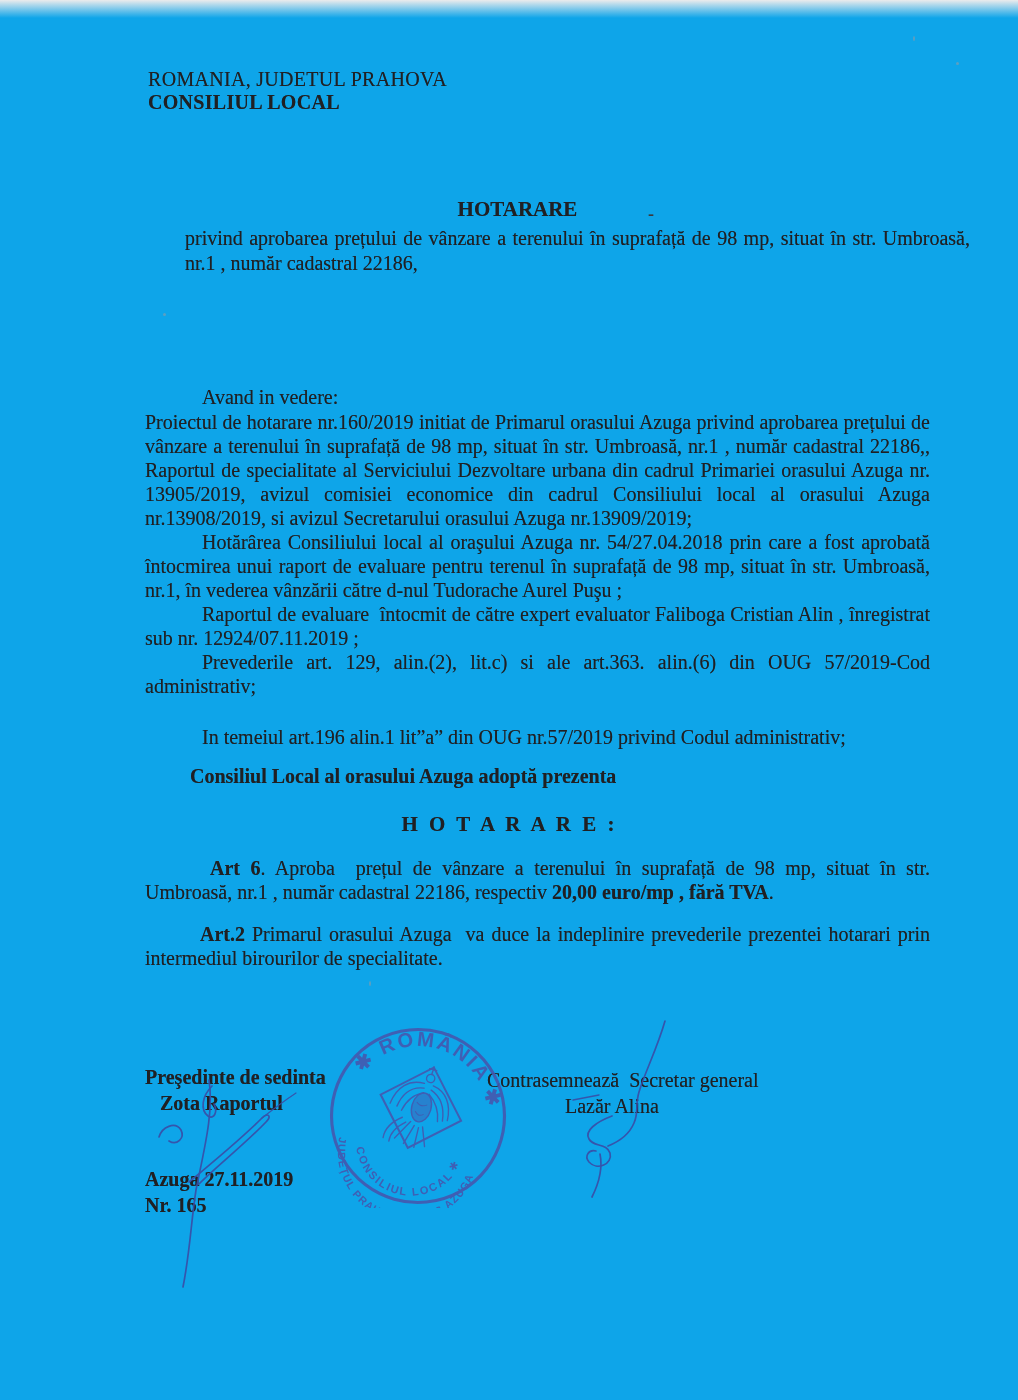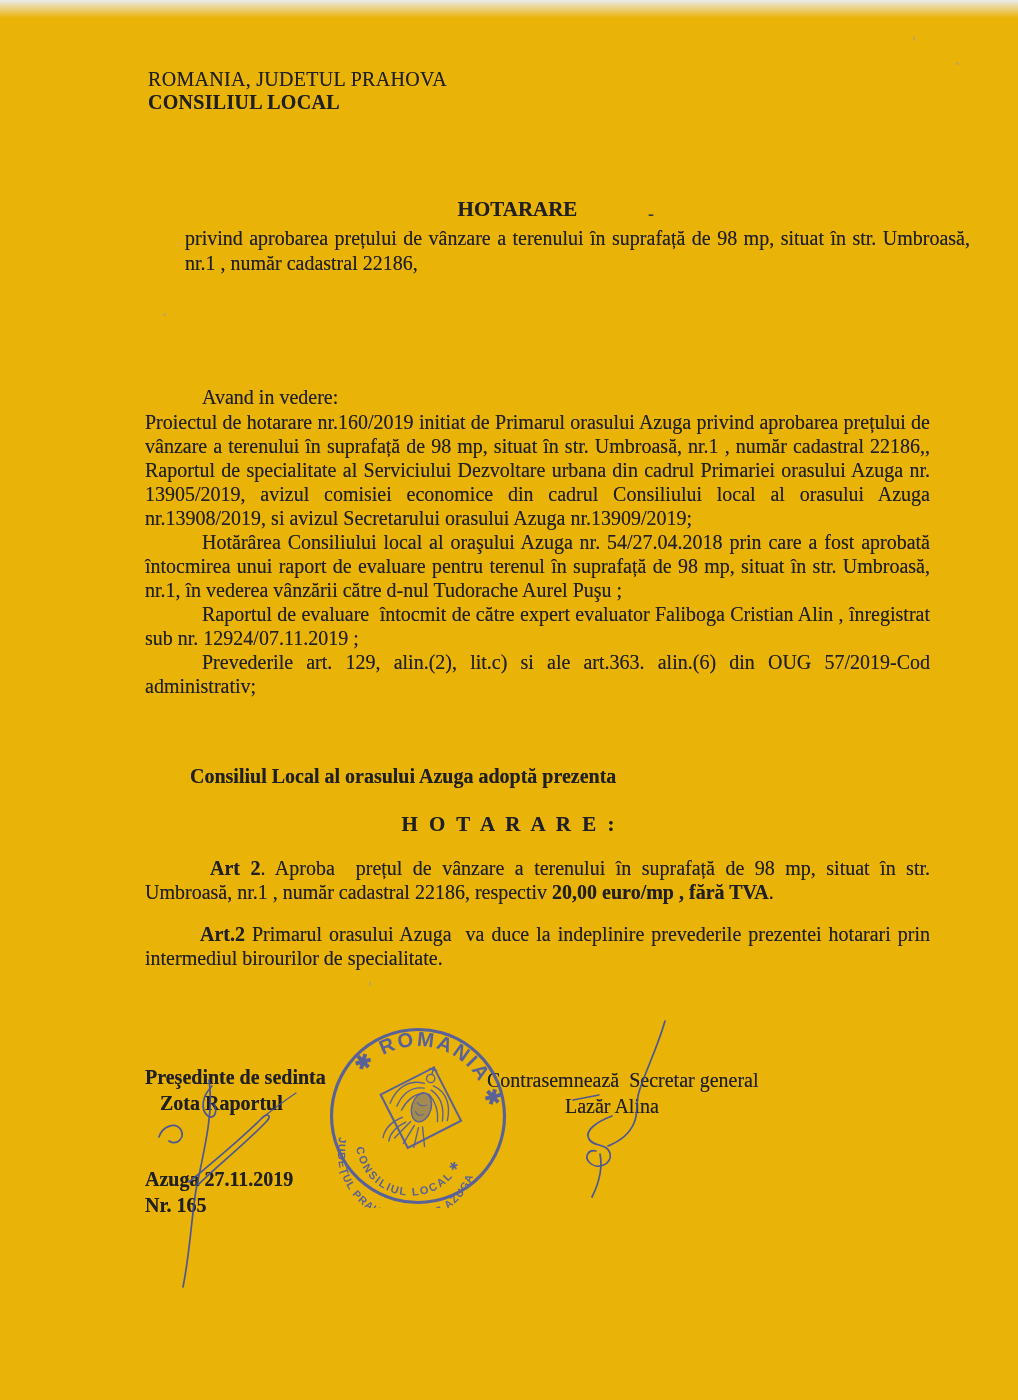--- a/index.html
+++ b/index.html
@@ -1,18 +1,18 @@
 <!DOCTYPE html>
 <html><head>
 <meta charset="utf-8">
 <style>
   html,body{margin:0;padding:0;background:#e8e8e8;}
   .page{
     position:relative;width:1018px;height:1400px;margin:0 auto;
-    background:#eab308;overflow:hidden;
+    background:#0ea5e9;overflow:hidden;
     font-family:"Liberation Serif","DejaVu Serif",serif;
     color:#202023;
   }
   .page::before{
     content:"";position:absolute;left:0;top:0;right:0;height:18px;
     background:linear-gradient(#ebebec,rgba(253,253,252,0));pointer-events:none;
   }
   .abs{position:absolute;}
   .soft{text-shadow:0 0 .6px rgba(35,35,40,.55);}
   .hdr{left:148px;top:68px;font-size:20px;line-height:23px;letter-spacing:.3px;}
@@ -55,26 +55,27 @@
 
   <div class="abs col title-head soft">HOTARARE</div>
   <div class="abs title-dash">-</div>
   <div class="abs col body-text title-sub soft">privind aprobarea prețului de vânzare a terenului în suprafață de 98 mp, situat în str. Umbroasă, nr.1 , număr cadastral 22186,</div>
 
   <div class="abs col lead-in soft">Avand in vedere:</div>
   <div class="abs col body-text p1 soft">Proiectul de hotarare nr.160/2019 initiat de Primarul orasului Azuga privind aprobarea prețului de vânzare a terenului în suprafață de 98 mp, situat în str. Umbroasă, nr.1 , număr cadastral 22186,, Raportul de specialitate al Serviciului Dezvoltare urbana din cadrul Primariei orasului Azuga nr. 13905/2019, avizul comisiei economice din cadrul Consiliului local al orasului Azuga nr.13908/2019, si avizul Secretarului orasului Azuga nr.13909/2019;</div>
   <div class="abs col body-text ind p2 soft">Hotărârea Consiliului local al oraşului Azuga nr. 54/27.04.2018 prin care a fost aprobată întocmirea unui raport de evaluare pentru terenul în suprafață de 98 mp, situat în str. Umbroasă, nr.1, în vederea vânzării către d-nul Tudorache Aurel Puşu ;</div>
   <div class="abs col body-text ind p3 soft">Raportul de evaluare &nbsp;întocmit de către expert evaluator Faliboga Cristian Alin , înregistrat sub nr. 12924/07.11.2019 ;</div>
   <div class="abs col body-text ind p4 soft">Prevederile art. 129, alin.(2), lit.c) si ale art.363. alin.(6) din OUG 57/2019-Cod administrativ;</div>
+  <div class="abs col legal soft">In temeiul art.196 alin.1 lit”a” din OUG nr.57/2019 privind Codul administrativ;</div>
   <div class="abs col adopt soft">Consiliul Local al orasului Azuga adoptă prezenta</div>
 
   <div class="abs col dheading soft">H O T A R A R E :</div>
 
   <div class="abs col body-text art1 soft">
-    <b>Art 2</b><span>. Aproba &nbsp;prețul de vânzare a terenului în suprafață de 98 mp, situat în str. Umbroasă, nr.1 , număr cadastral 22186, respectiv </span><b>20,00 euro/mp , fără TVA</b><span>.</span>
+    <b>Art 6</b><span>. Aproba &nbsp;prețul de vânzare a terenului în suprafață de 98 mp, situat în str. Umbroasă, nr.1 , număr cadastral 22186, respectiv </span><b>20,00 euro/mp , fără TVA</b><span>.</span>
   </div>
   <div class="abs col body-text art2 soft">
     <b>Art.2</b><span> Primarul orasului Azuga &nbsp;va duce la indeplinire prevederile prezentei hotarari prin intermediul birourilor de specialitate.</span>
   </div>
 
   <div class="abs sig-left soft">
     <div>Preşedinte de sedinta</div>
     <div class="name">Zota Raportul</div>
   </div>
   <div class="abs sig-right soft">

